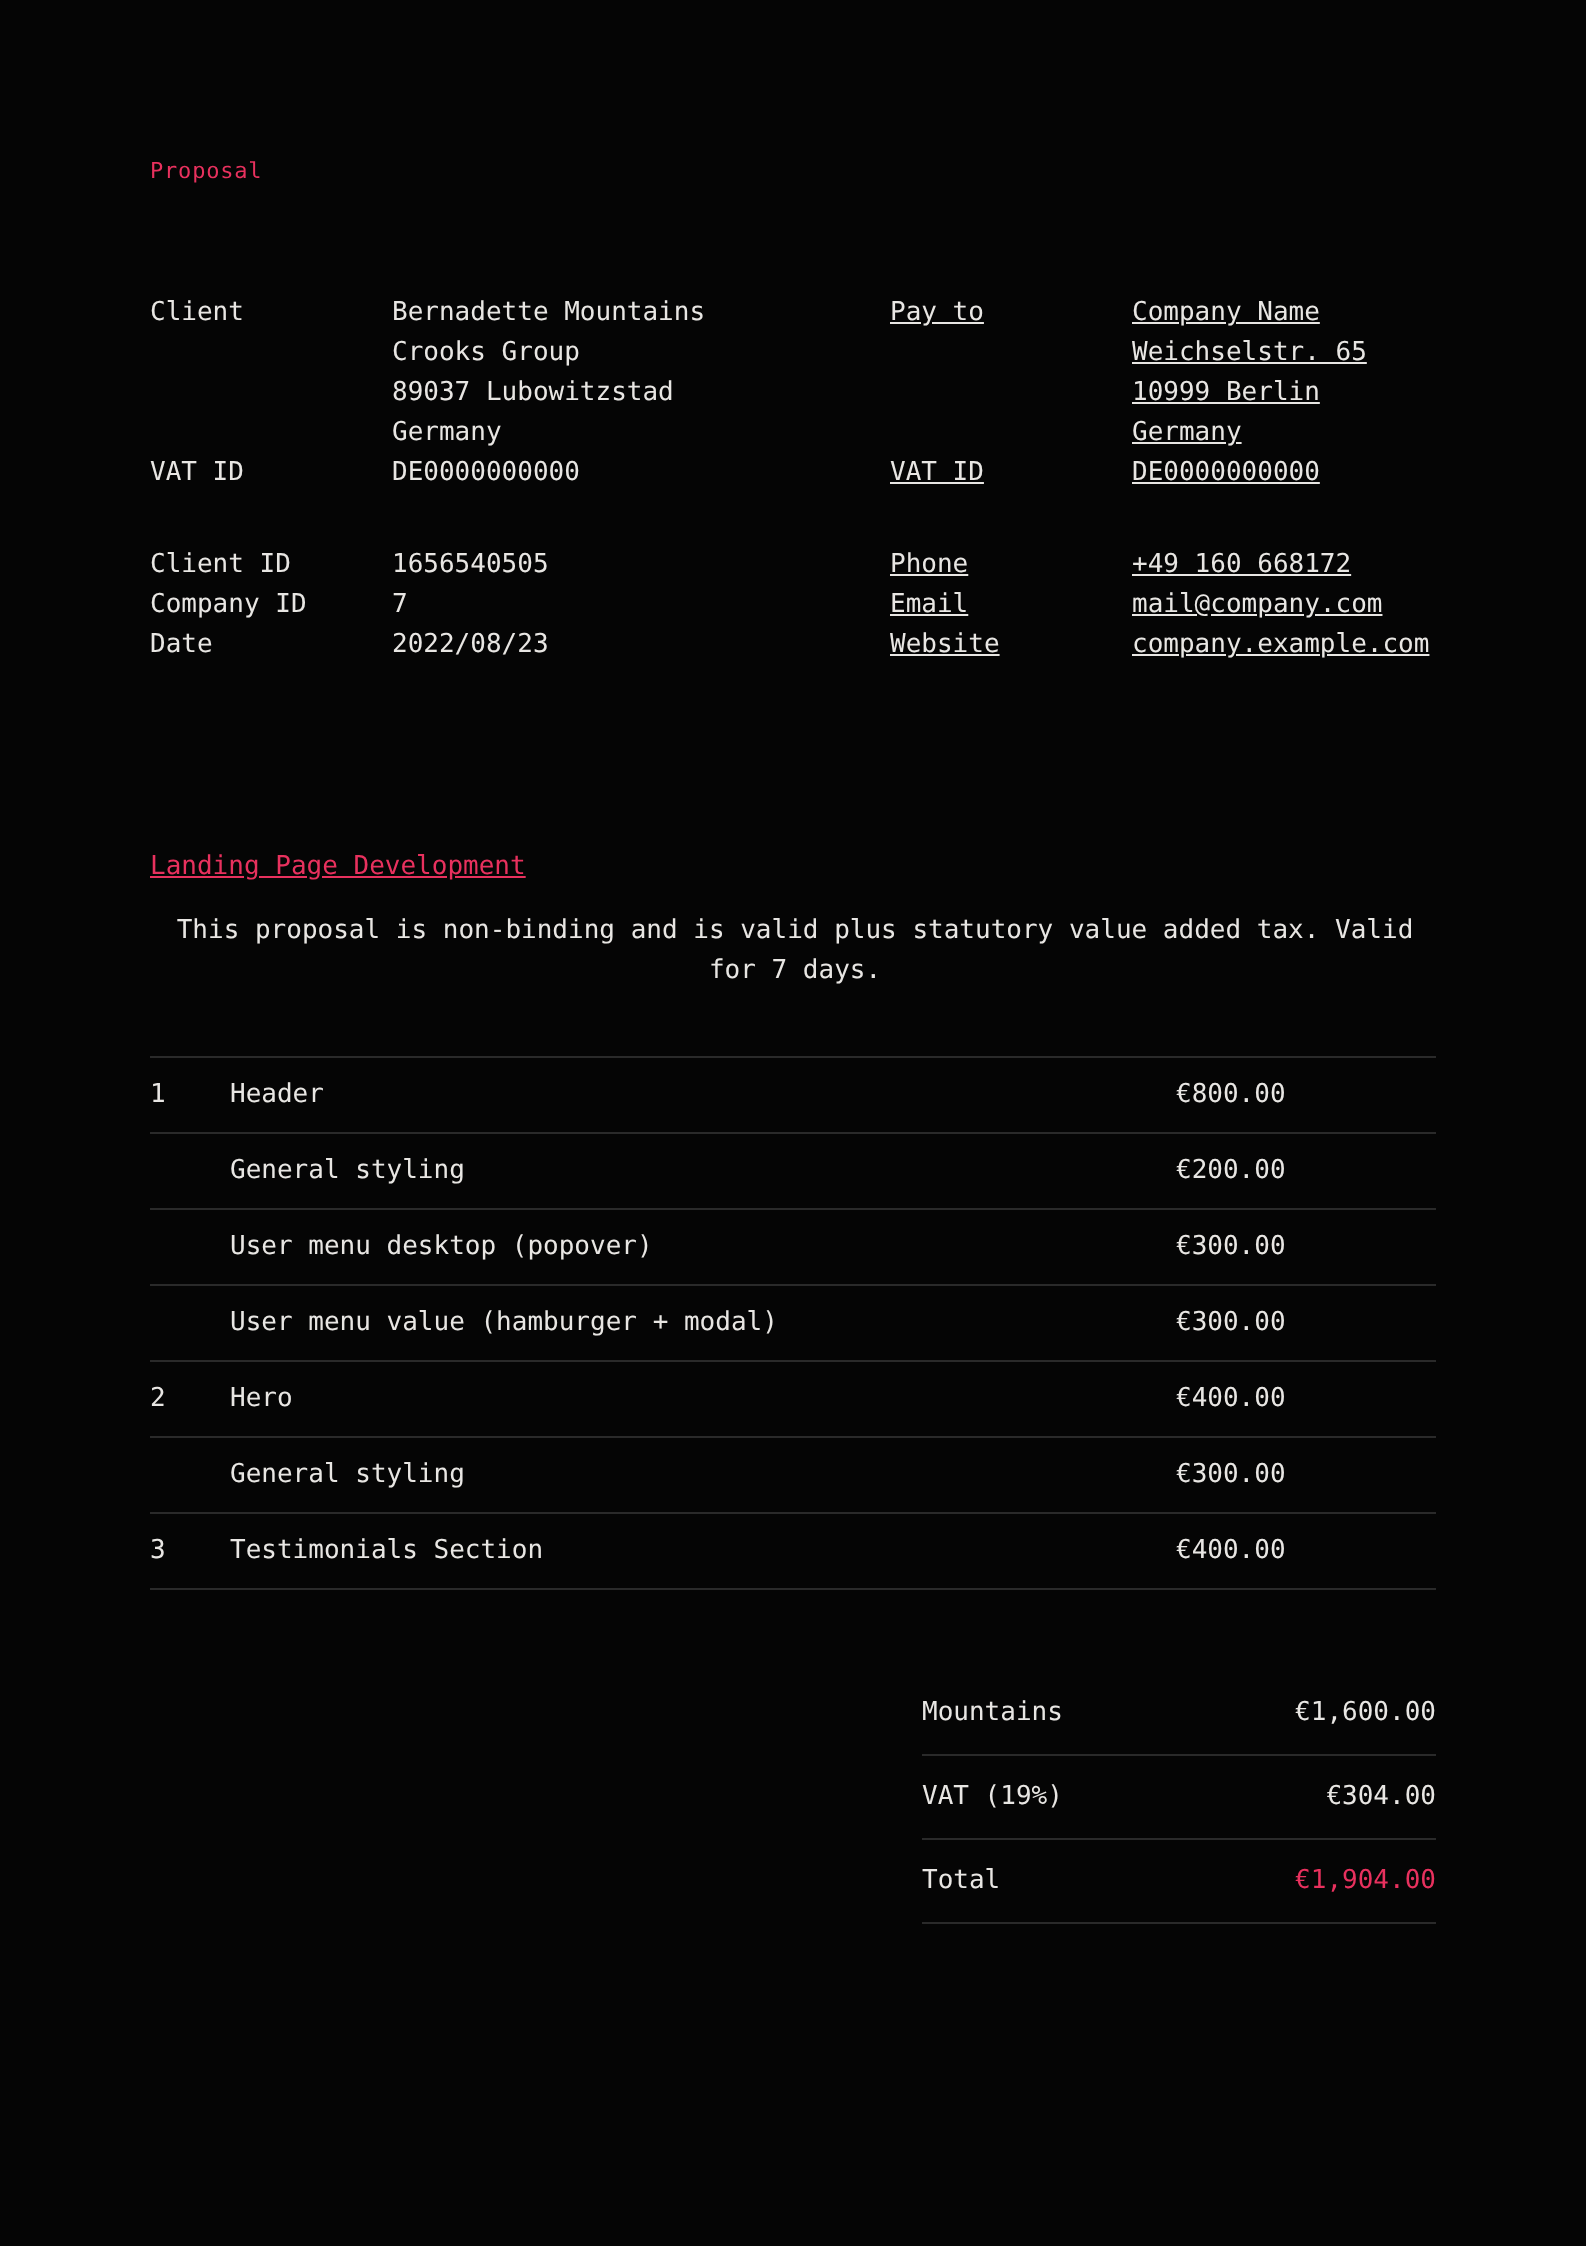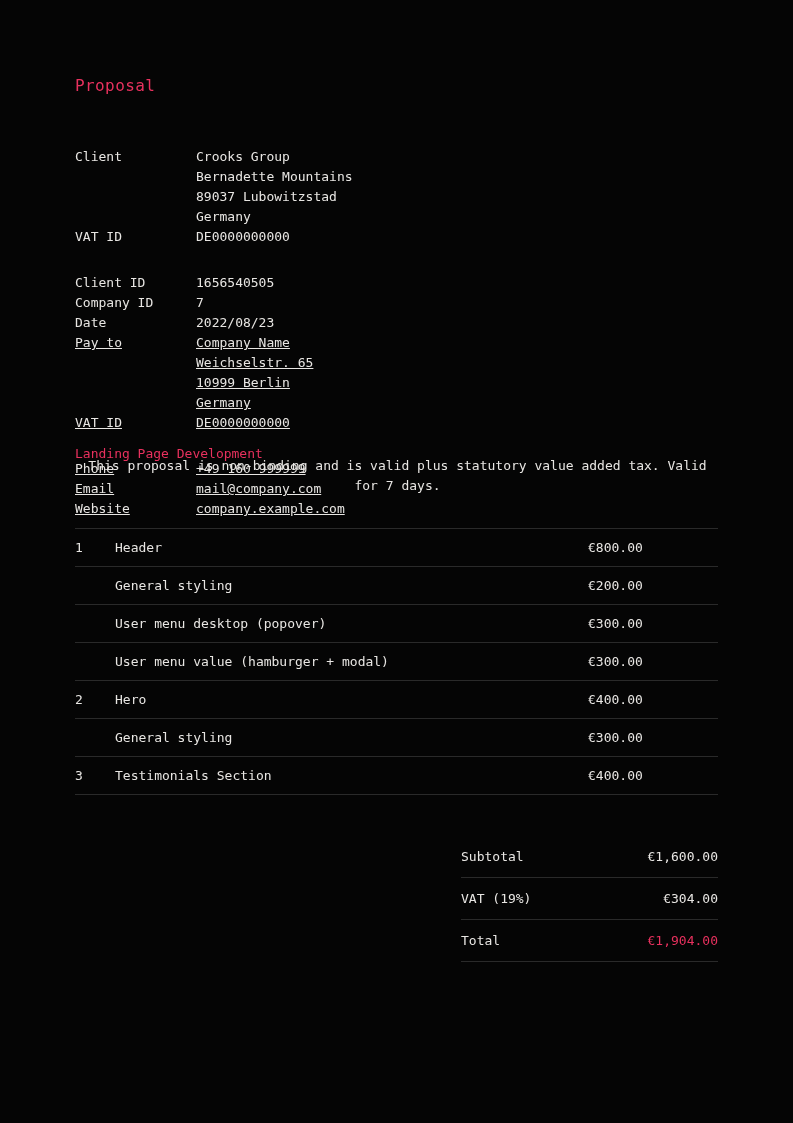--- a/index.html
+++ b/index.html
@@ -23,51 +23,51 @@
     top: 0;
     width: 643px;
     height: 1123px;
   }
   .accent { color: #e8315e; }
 
   .doc-title {
     position: absolute;
     top: 76px;
     left: 0;
-    font-size: 16px;
+    font-size: 11px;
     letter-spacing: 0.4px;
   }
 
   
   .meta {
     position: absolute;
     top: 147px;
     left: 0;
     width: 643px;
   }
   .meta-cols {
     display: flex;
-    flex-direction: column;
   }
   .meta-col {
     display: flex;
   }
   .meta-col.left { width: 370px; }
   .meta-col.right { width: 273px; text-decoration: underline; }
   .meta-labels { width: 121px; flex: none; }
   .meta-values { flex: 1; white-space: nowrap; }
   .meta-row { height: 20px; line-height: 20px; white-space: nowrap; }
   .gap-row { height: 26px; }
 
   
   .project-title {
     position: absolute;
-    top: 444px;
+    top: 424px;
     left: 0;
     font-size: 13px;
+    text-decoration: underline;
   }
   .project-desc {
     position: absolute;
     top: 456px;
     left: 0;
     width: 645px;
     line-height: 20px;
     text-align: center;
   }
 
@@ -137,22 +137,22 @@
           <div class="meta-row"></div>
           <div class="meta-row"></div>
           <div class="meta-row"></div>
           <div class="meta-row">VAT ID</div>
           <div class="meta-row gap-row"></div>
           <div class="meta-row">Client ID</div>
           <div class="meta-row">Company ID</div>
           <div class="meta-row">Date</div>
         </div>
         <div class="meta-values">
+          <div class="meta-row">Bernadette Mountains</div>
           <div class="meta-row">Crooks Group</div>
-          <div class="meta-row">Bernadette Mountains</div>
           <div class="meta-row">89037 Lubowitzstad</div>
           <div class="meta-row">Germany</div>
           <div class="meta-row">DE0000000000</div>
           <div class="meta-row gap-row"></div>
           <div class="meta-row">1656540505</div>
           <div class="meta-row">7</div>
           <div class="meta-row">2022/08/23</div>
         </div>
       </div>
 
@@ -168,21 +168,21 @@
           <div class="meta-row">Email</div>
           <div class="meta-row">Website</div>
         </div>
         <div class="meta-values">
           <div class="meta-row">Company Name</div>
           <div class="meta-row">Weichselstr. 65</div>
           <div class="meta-row">10999 Berlin</div>
           <div class="meta-row">Germany</div>
           <div class="meta-row">DE0000000000</div>
           <div class="meta-row gap-row"></div>
-          <div class="meta-row">+49 160 999999</div>
+          <div class="meta-row">+49 160 668172</div>
           <div class="meta-row">mail@company.com</div>
           <div class="meta-row">company.example.com</div>
         </div>
       </div>
     </div>
   </div>
 
   <div class="project-title accent">Landing Page Development</div>
   <div class="project-desc">This proposal is non-binding and is valid plus statutory value added tax. Valid for 7 days.</div>
 
@@ -222,21 +222,21 @@
         <td class="col-num">3</td>
         <td class="col-desc">Testimonials Section</td>
         <td class="col-price">€400.00</td>
       </tr>
     </tbody>
   </table>
 
   <table class="totals">
     <tbody>
       <tr>
-        <td class="t-label">Subtotal</td>
+        <td class="t-label">Mountains</td>
         <td class="t-value">€1,600.00</td>
       </tr>
       <tr>
         <td class="t-label">VAT (19%)</td>
         <td class="t-value">€304.00</td>
       </tr>
       <tr>
         <td class="t-label">Total</td>
         <td class="t-value accent">€1,904.00</td>
       </tr>

